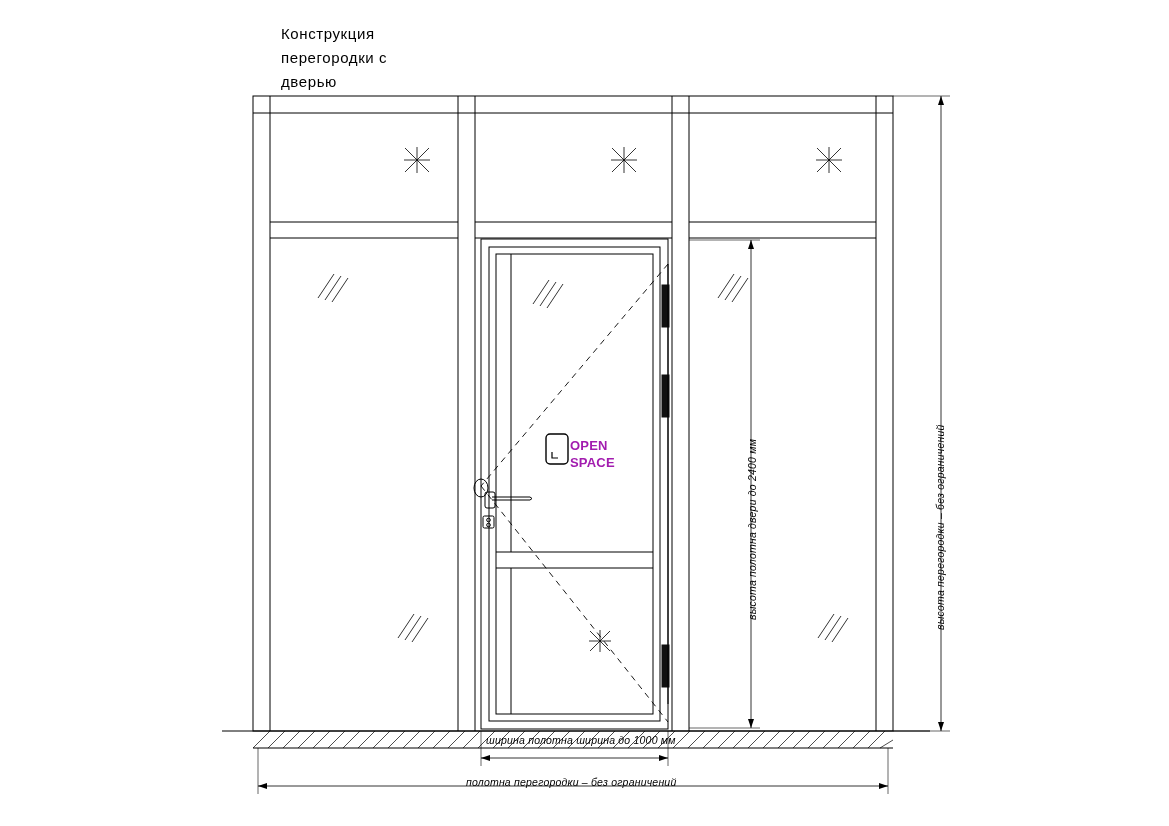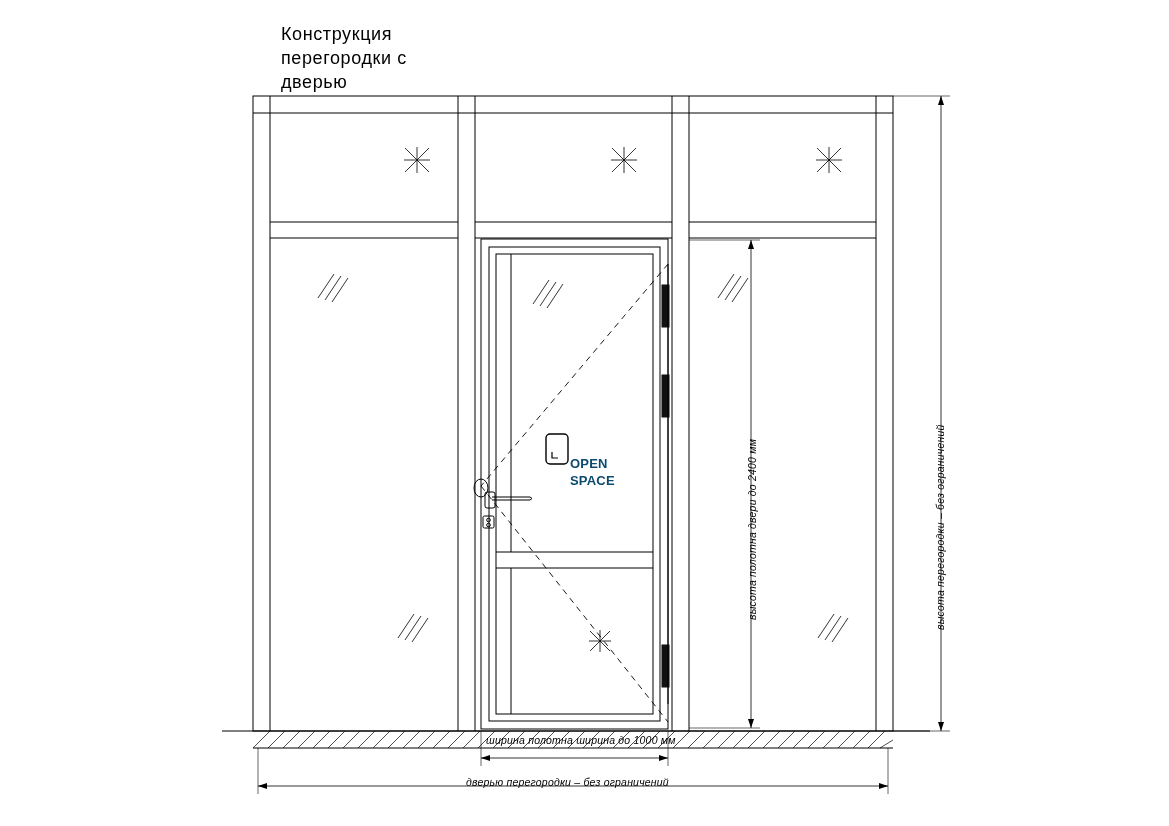--- a/index.html
+++ b/index.html
@@ -21,35 +21,35 @@
   #drawing {
     position: absolute;
     left: 0;
     top: 0;
   }
   .ttl {
     position: absolute;
     left: 281px;
     top: 22px;
     width: 210px;
-    font-size: 18px;
+    font-size: 15px;
     line-height: 24px;
     letter-spacing: 0.6px;
     color: #000;
     white-space: pre-line;
   }
   .logo-text {
     position: absolute;
     left: 570px;
-    top: 456px;
+    top: 438px;
     font-size: 13px;
     font-weight: bold;
     line-height: 16.5px;
     letter-spacing: 0.2px;
-    color: #0c4a6e;
+    color: #a21caf;
     white-space: pre-line;
   }
   .dim {
     position: absolute;
     font-style: italic;
     font-size: 10.5px;
     letter-spacing: 0.2px;
     color: #000;
     white-space: nowrap;
   }
@@ -311,19 +311,19 @@
 
   <div class="ttl">Конструкция
 перегородки  с
 дверью</div>
 
   <div class="logo-text">OPEN
 SPACE</div>
 
   <div class="dim dim-bottom1">ширина полотна ширина до 1000 мм</div>
 
-  <div class="dim dim-bottom2">дверью перегородки – без ограничений</div>
+  <div class="dim dim-bottom2">полотна перегородки – без ограничений</div>
 
   <div class="dim dim-vert dim-door-h">высота полотна двери  до  2400 мм</div>
 
   <div class="dim dim-vert dim-part-h">высота перегородки  –  без  ограничений</div>
 
 </div>
 
 </body></html>

